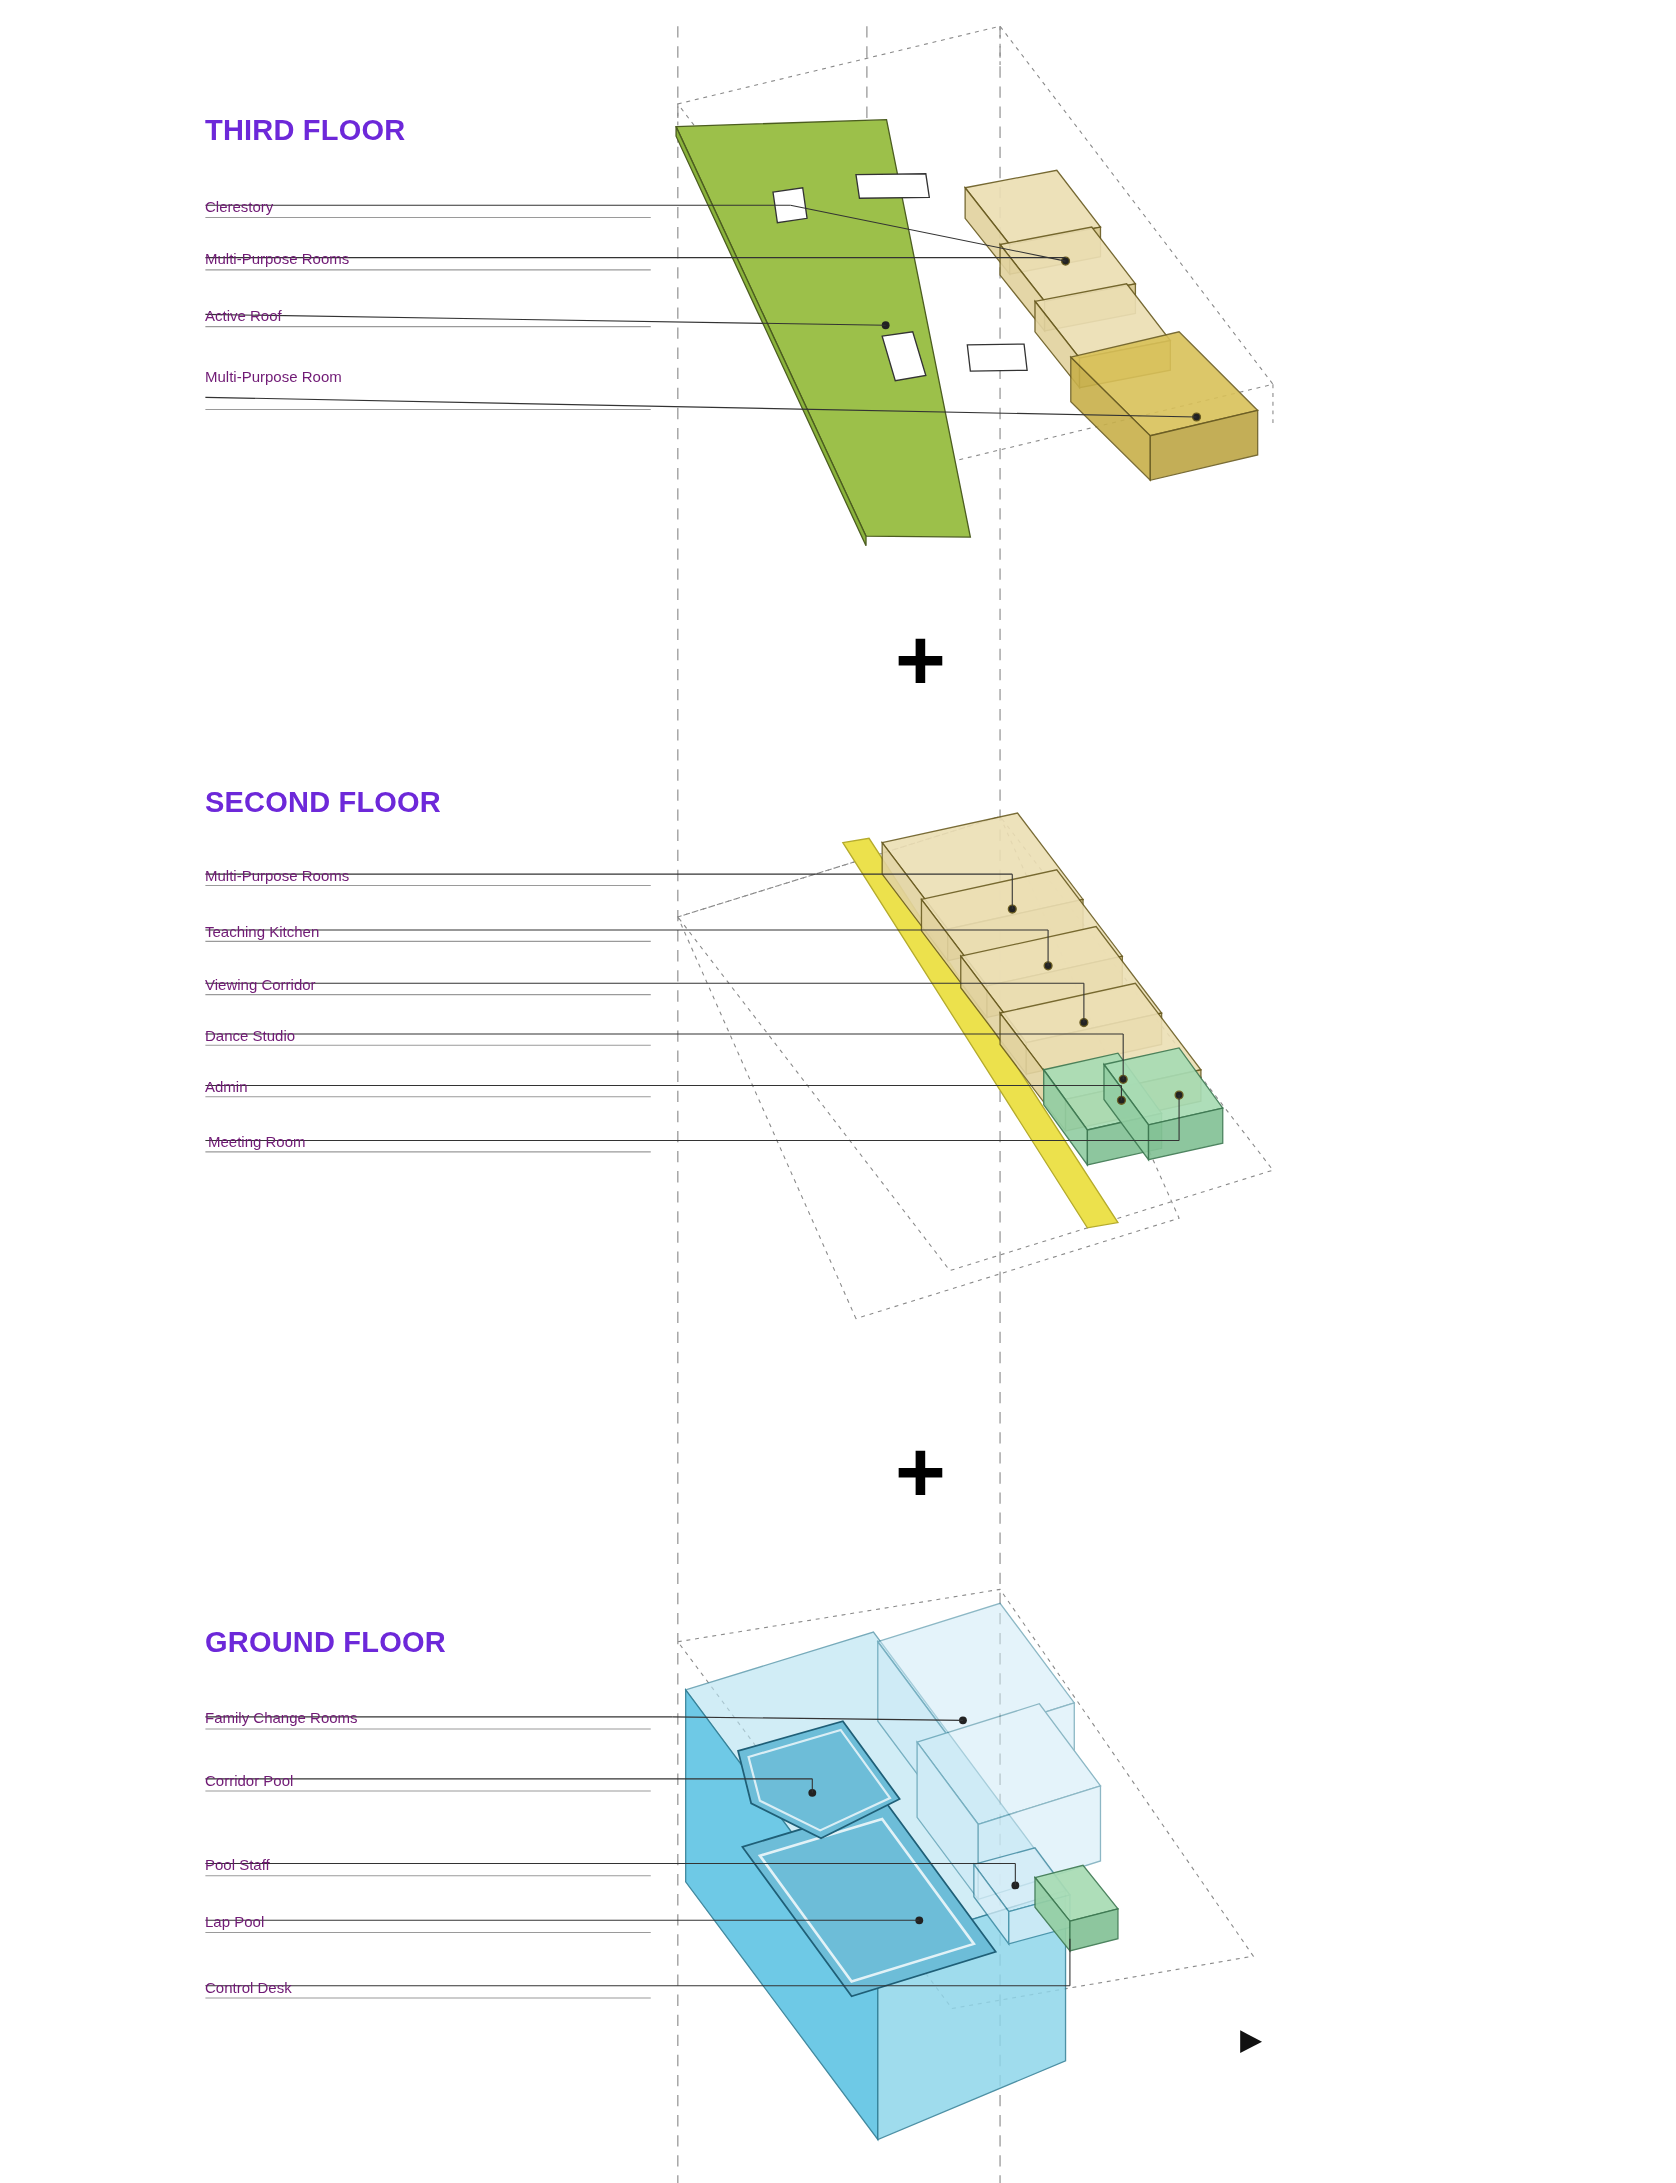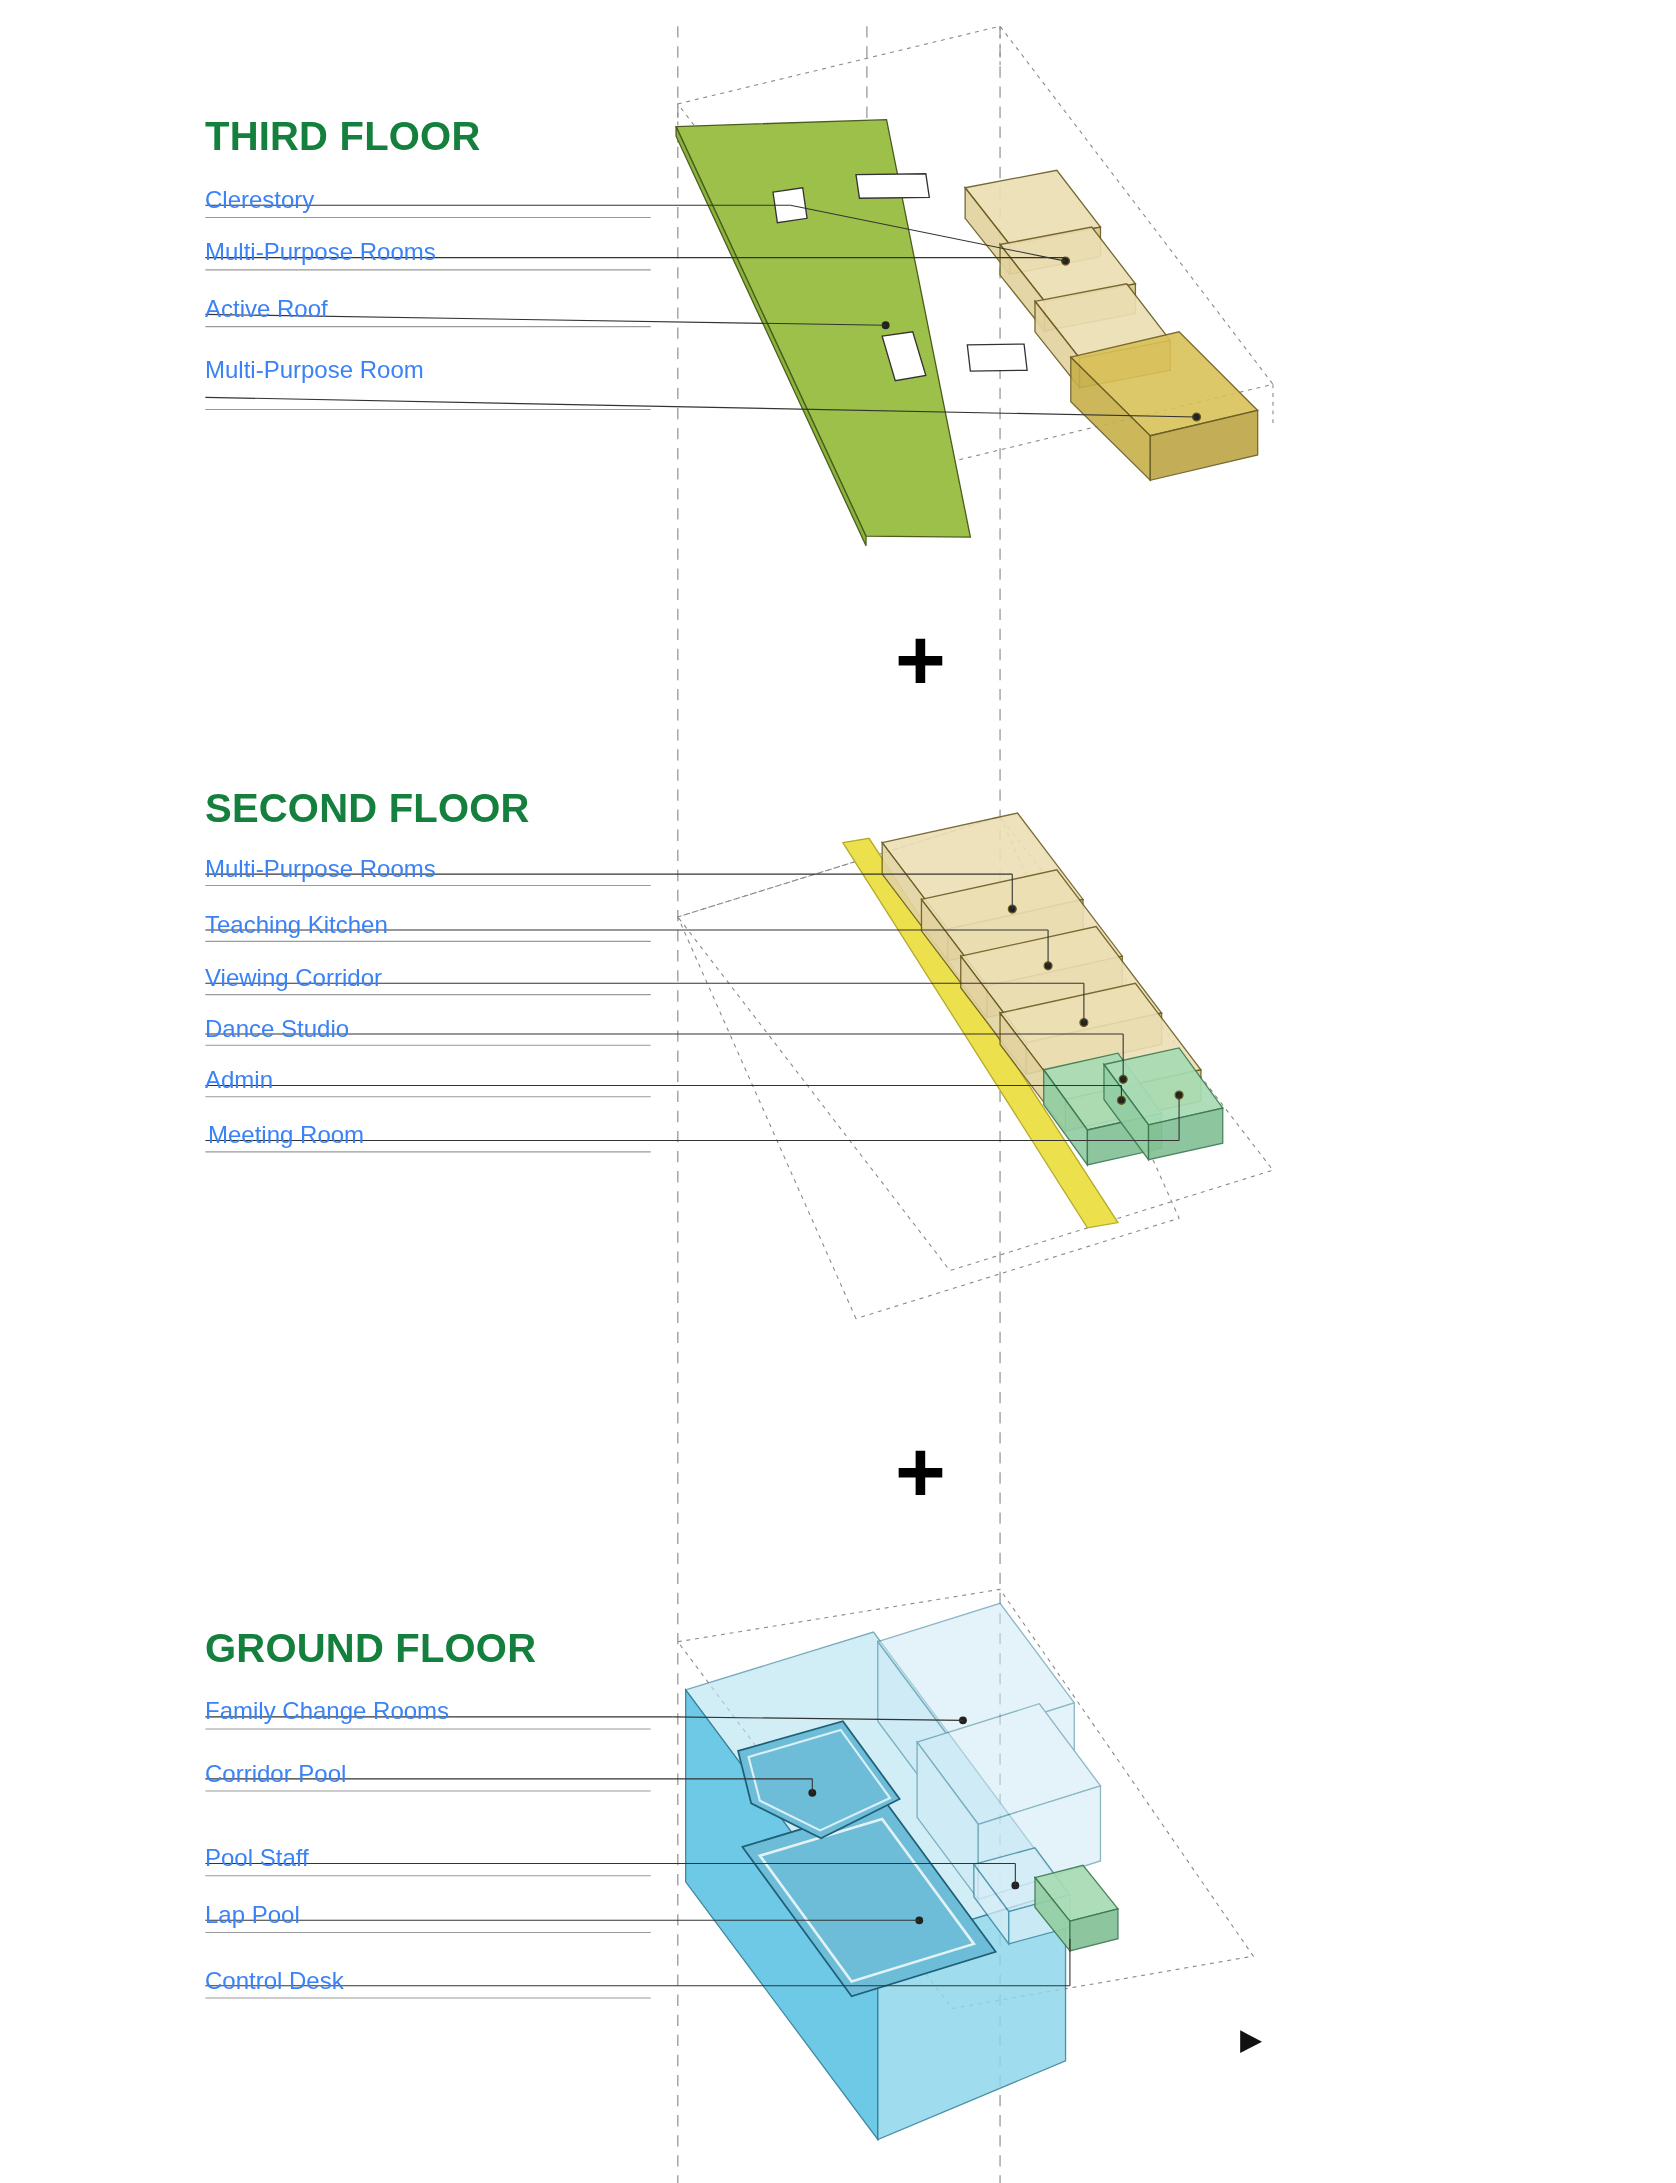--- a/index.html
+++ b/index.html
@@ -24,30 +24,31 @@
     position: absolute;
     left: 0; top: 0;
     width: 1677px;
     height: 3087px;
   }
   svg.layer { pointer-events: none; }
 
   .floor-title {
     position: absolute;
     font-weight: bold;
-    font-size: 40px;
+    font-size: 29px;
     letter-spacing: 0.2px;
-    color: #15803d;
+    color: #6d28d9;
     white-space: nowrap;
   }
   .label {
     position: absolute;
-    font-size: 24px;
-    color: #3b82f6;
+    font-size: 15px;
+    color: #701a75;
     white-space: nowrap;
+    margin-top: 12px;
   }
   .plus {
     position: absolute;
     color: #000;
     font-weight: bold;
     line-height: 1;
   }
 </style>
 </head>
 <body>

